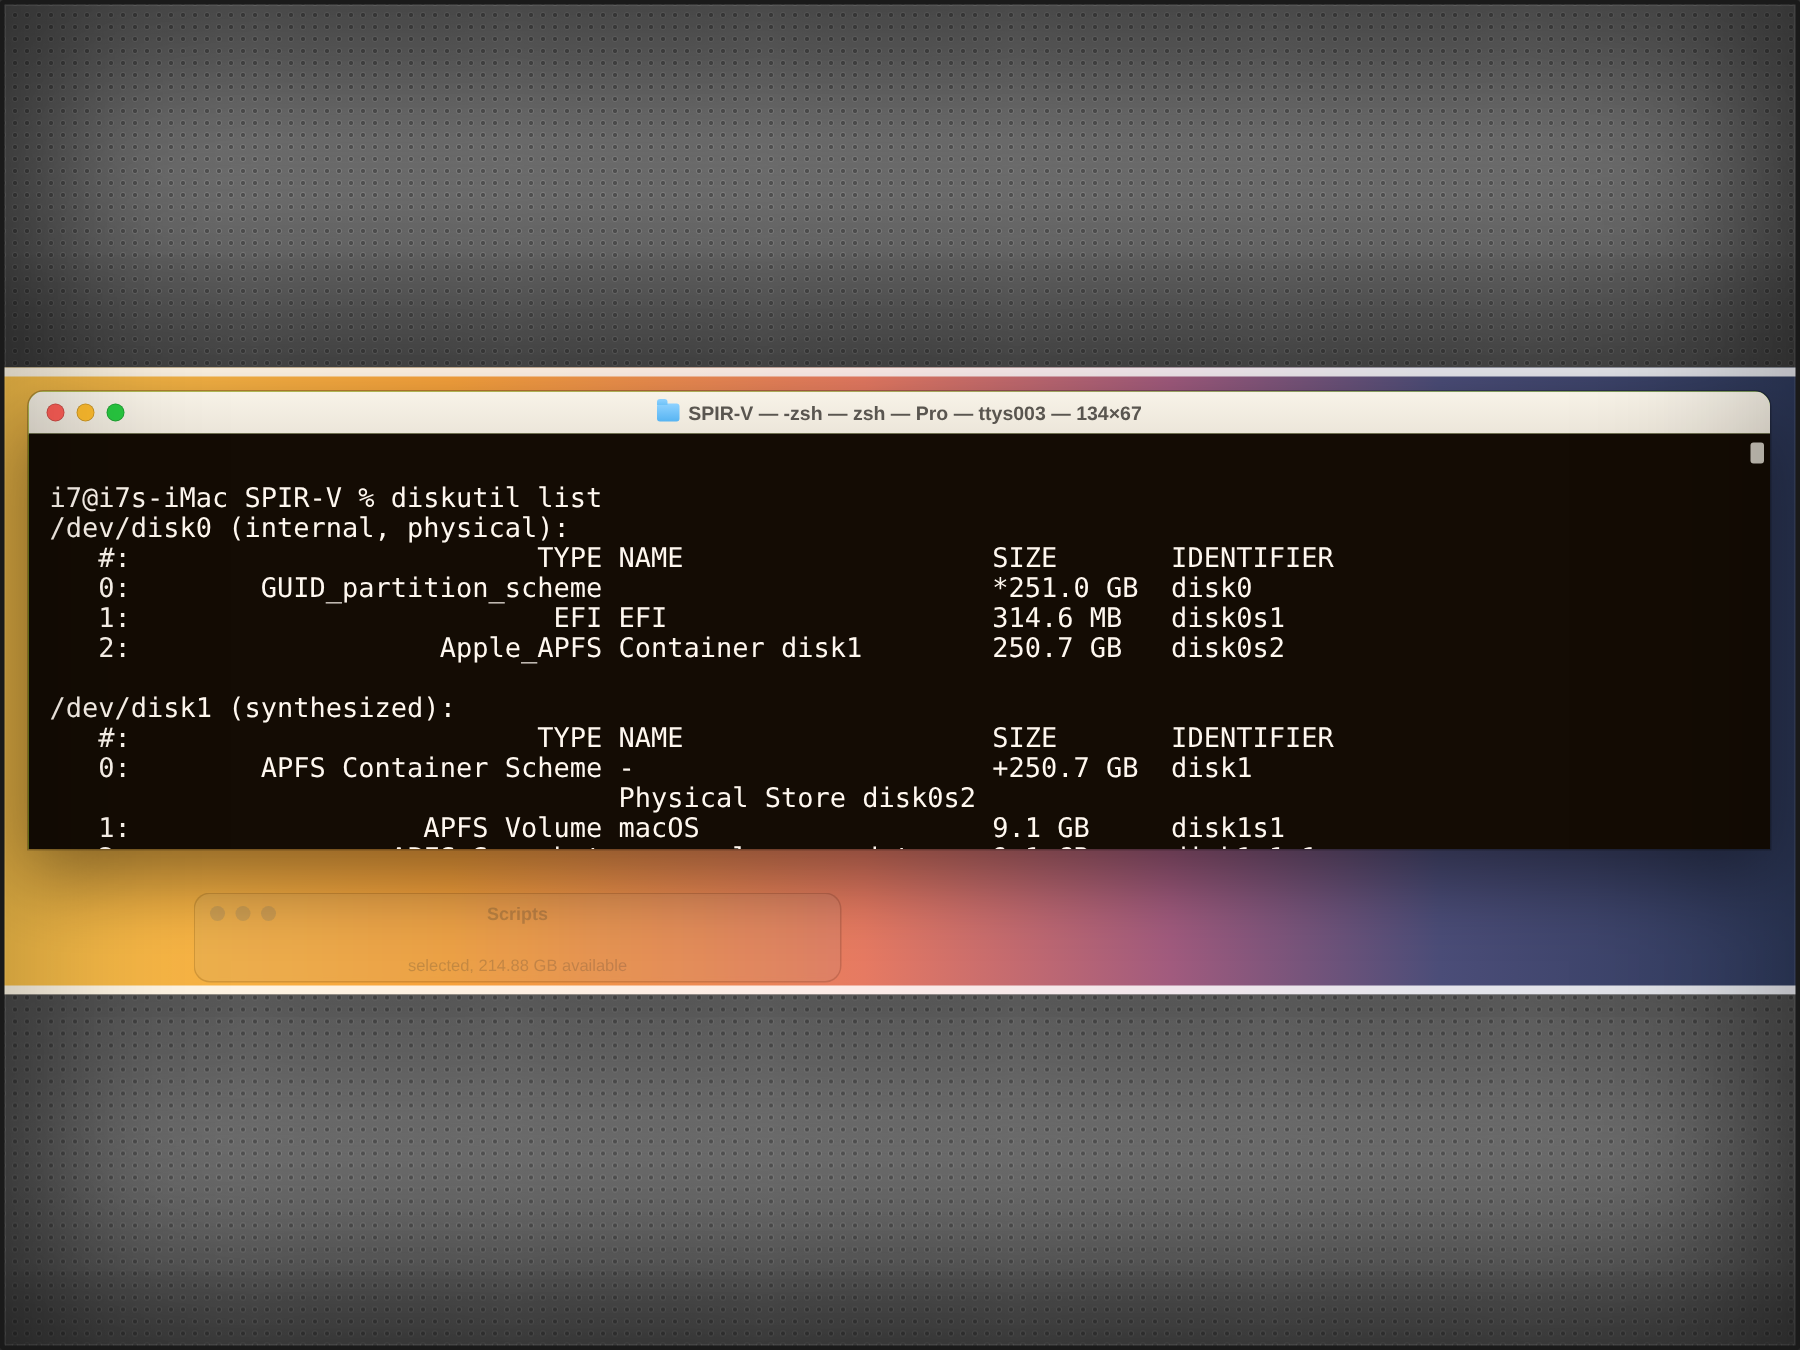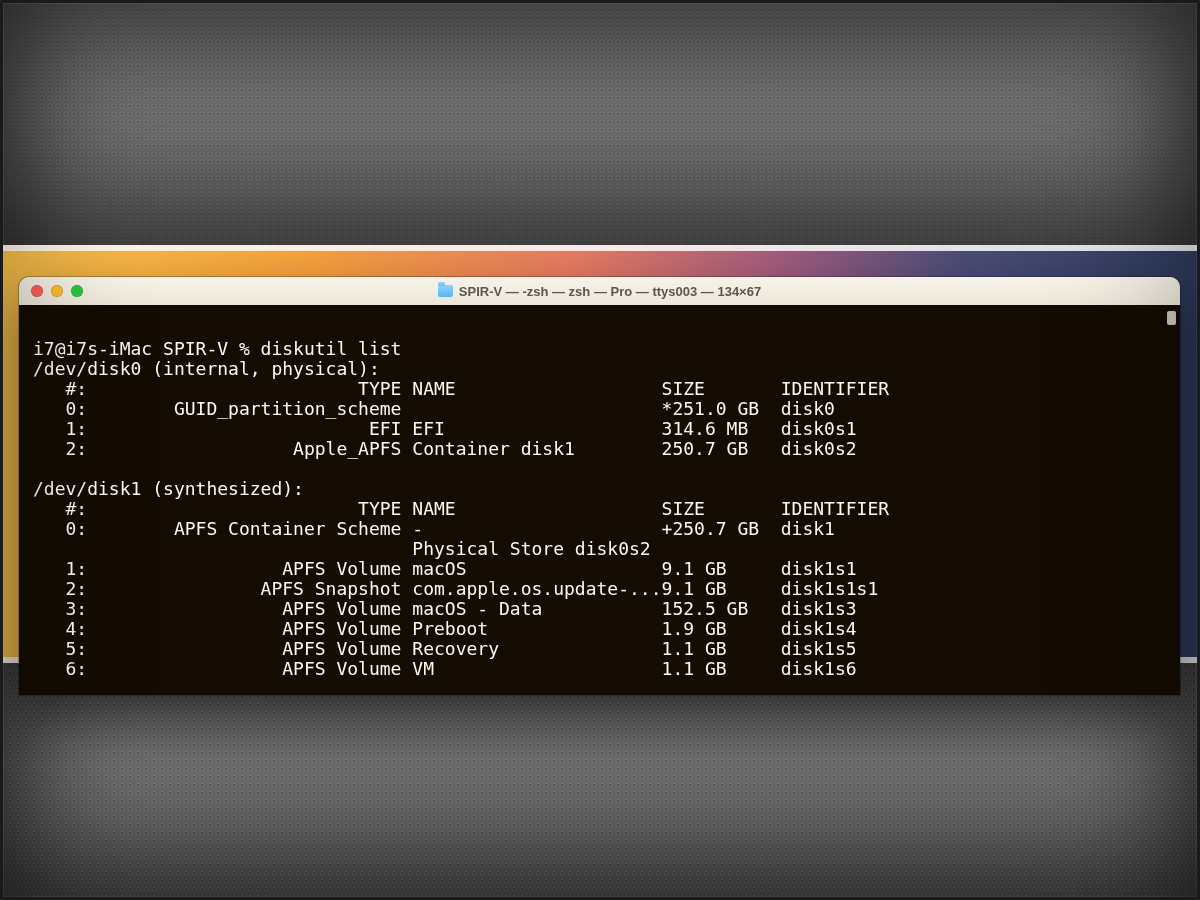--- a/index.html
+++ b/index.html
@@ -59,26 +59,25 @@
   }
   .bg-middle::before { top: 0; }
   .bg-middle::after  { bottom: 0; }
 
   
   .window {
     position: absolute;
     left: 19px;
     top: 261px;
     width: 1161px;
-    height: 418px;
+    height: 305px;
     border-radius: 10px 10px 0 0;
     overflow: hidden;
     box-shadow: 0 20px 50px rgba(0,0,0,.45), 0 0 0 1px rgba(0,0,0,.25);
     background: #84cc16;
-    margin-top: 16px;
   }
   .titlebar {
     height: 28px;
     display: flex;
     align-items: center;
     background: linear-gradient(#f8f3e8, #ece6da);
     border-bottom: 1px solid #d8d2c6;
     position: relative;
   }
   .traffic {

